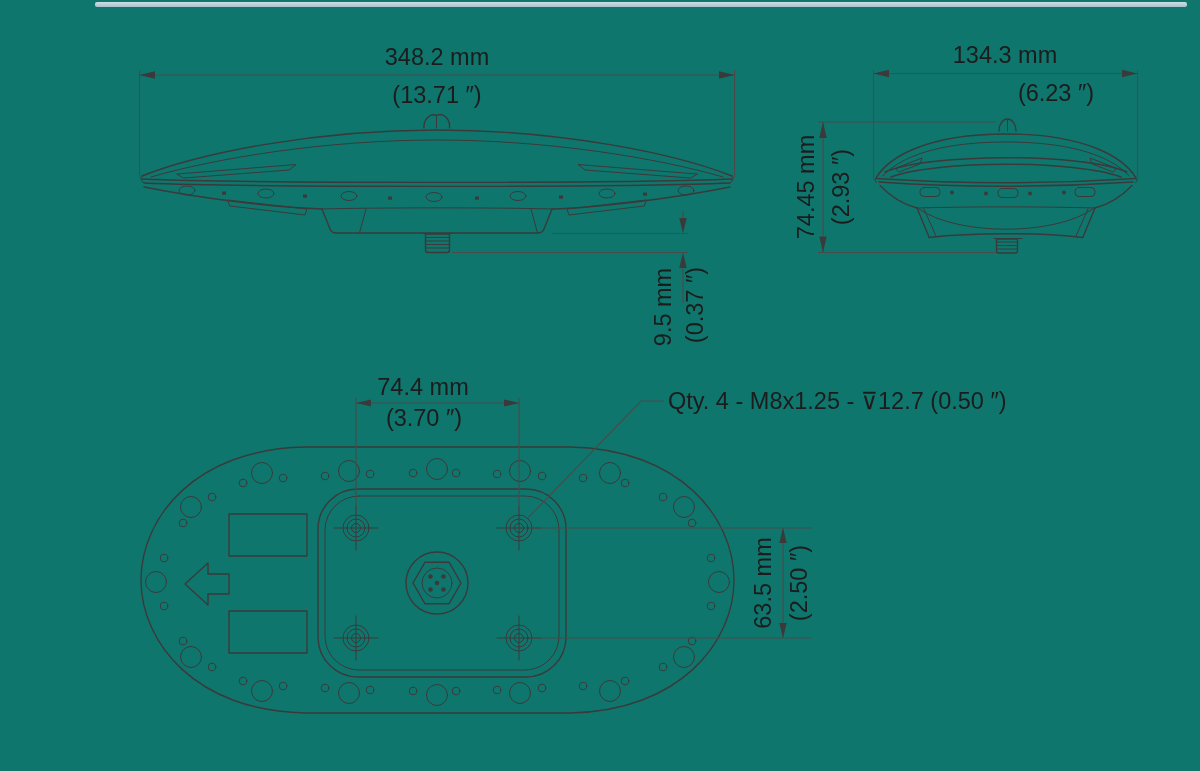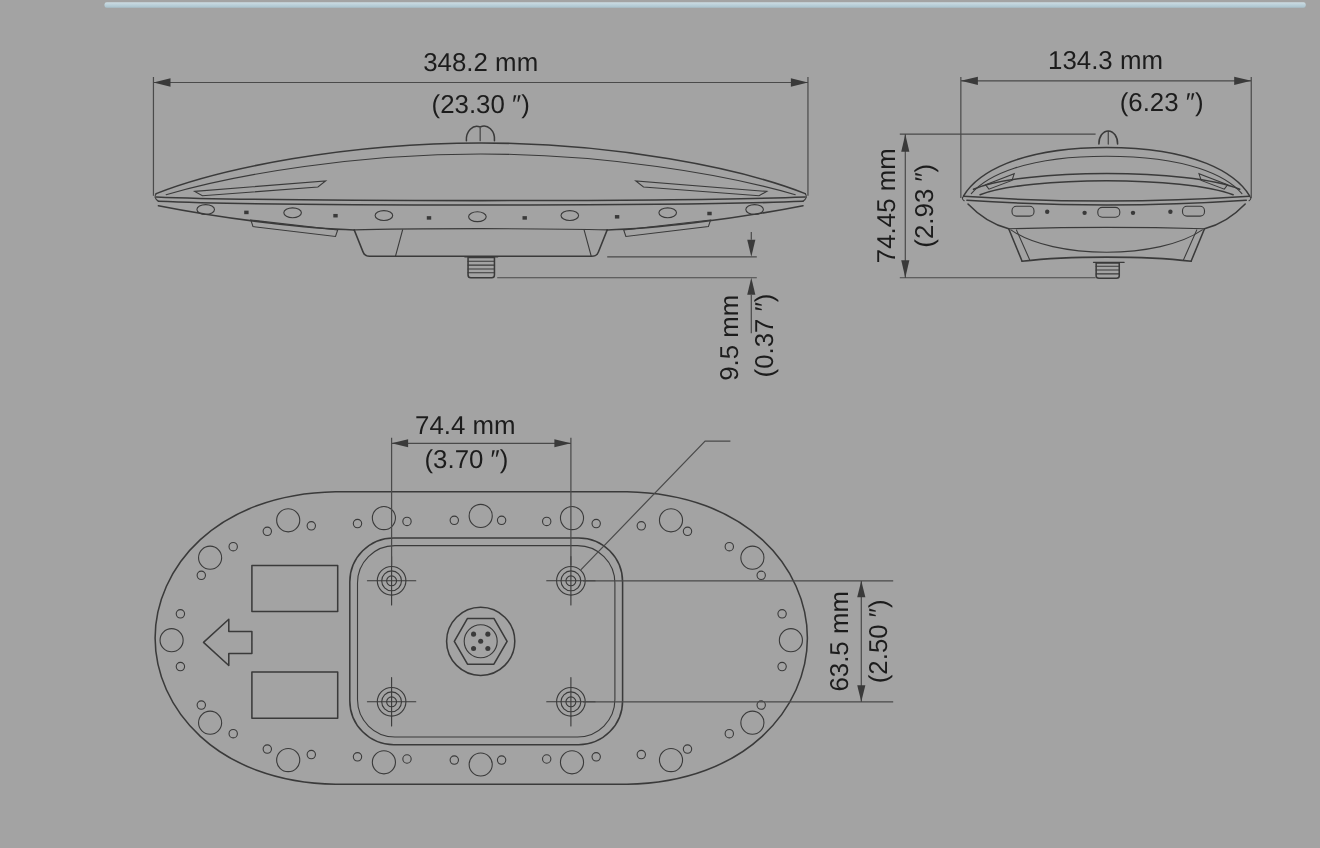--- a/index.html
+++ b/index.html
@@ -1,17 +1,17 @@
 <!DOCTYPE html>
 <html><head>
 <meta charset="utf-8">
 <style>
   html,body{margin:0;padding:0;background:#fff;}
   .canvas{
-    position:relative;width:1200px;height:771px;background:#a3a3a3;
+    position:relative;width:1200px;height:771px;background:#0f766e;
     font-family:"Liberation Sans","DejaVu Sans",sans-serif;
     color:#1d1d1d;overflow:hidden;
   }
   .top-bar{
     position:absolute;left:95px;top:2px;width:1092px;height:5px;
     background:linear-gradient(#cddde4,#a9c2cd);border-radius:2px;
   }
   svg.art{position:absolute;left:0;top:0;}
   .outline{fill:none;stroke:#3a3a3a;stroke-width:1.4;stroke-linecap:round;stroke-linejoin:round;}
   .thin{fill:none;stroke:#3a3a3a;stroke-width:1;stroke-linecap:round;}
@@ -262,31 +262,32 @@
       <path class="arrow" d="M783,528 L779.3,543 L786.7,543 Z"></path>
       <path class="arrow" d="M783,638 L779.3,623 L786.7,623 Z"></path>
     </g>
 
     <g>
       <path class="dimline" d="M528,518 L641,401 H664"></path>
     </g>
   </svg>
 
   <div class="hdim" style="left:437px;top:57px">348.2 mm</div>
-  <div class="hdim" style="left:437px;top:95px">(23.30 ″)</div>
+  <div class="hdim" style="left:437px;top:95px">(13.71 ″)</div>
 
   <div class="hdim" style="left:1005px;top:55px">134.3 mm</div>
   <div class="hdim" style="left:1056px;top:93px">(6.23 ″)</div>
 
   <div class="vdim" style="left:806px;top:187px">74.45 mm</div>
   <div class="vdim" style="left:841px;top:187px">(2.93 ″)</div>
 
   <div class="vdim" style="left:663px;top:307px">9.5 mm</div>
   <div class="vdim" style="left:695px;top:305px">(0.37 ″)</div>
 
   <div class="hdim" style="left:423px;top:387px">74.4 mm</div>
   <div class="hdim" style="left:424px;top:418px">(3.70 ″)</div>
 
+  <div class="callout" style="left:668px;top:401px">Qty. 4 - M8x1.25 - ⊽12.7 (0.50 ″)</div>
 
   <div class="vdim" style="left:763px;top:583px">63.5 mm</div>
   <div class="vdim" style="left:799px;top:583px">(2.50 ″)</div>
 
 </div>
 
 </body></html>

